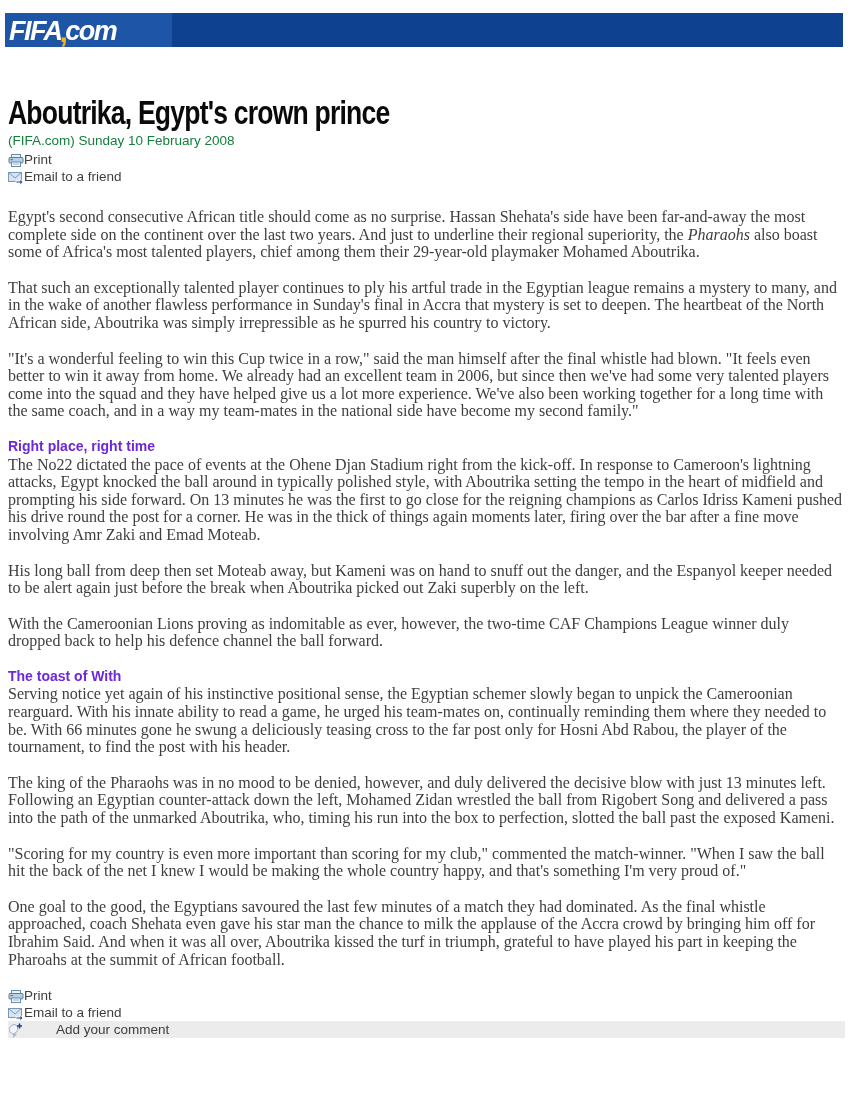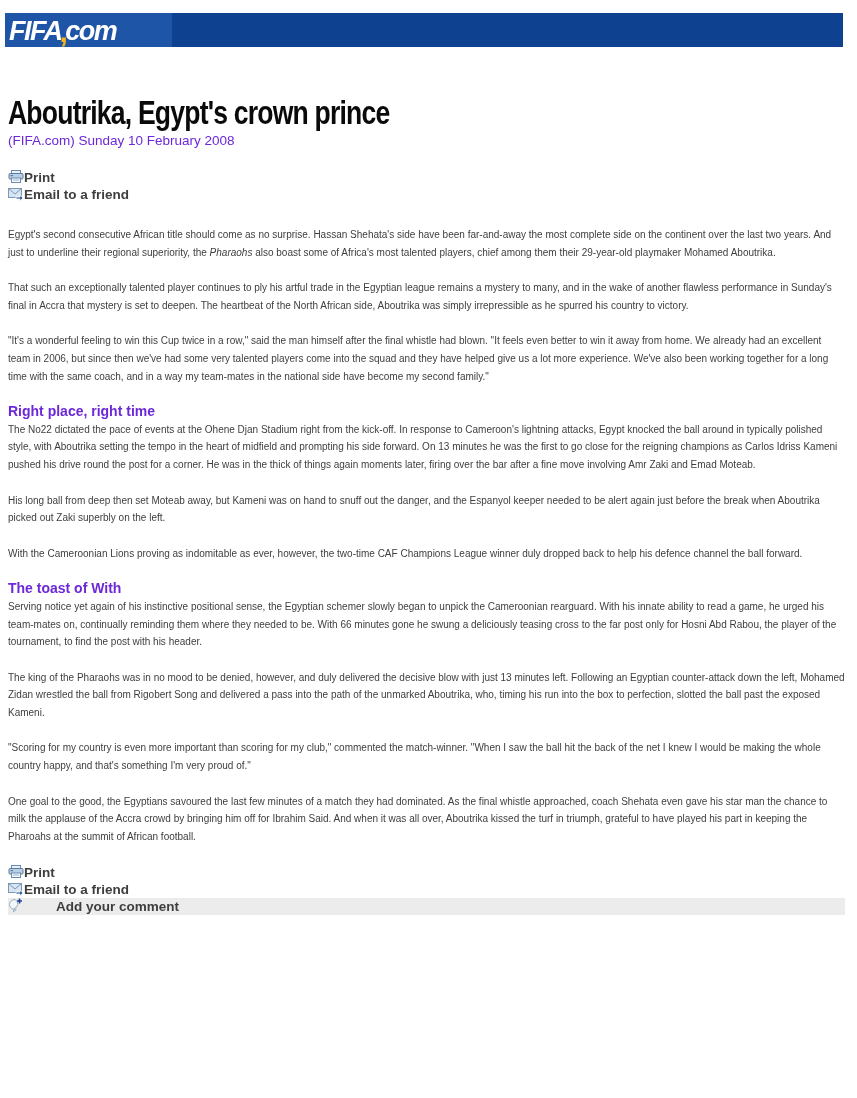--- a/index.html
+++ b/index.html
@@ -51,42 +51,42 @@
     font-weight: bold;
     letter-spacing: -1px;
     color: #0a0a0a;
     transform: scaleX(0.78);
     transform-origin: left center;
     white-space: nowrap;
     line-height: 38px;
   }
   .dateline {
     font-size: 13.5px;
-    color: #6d28d9;
-    margin-bottom: 20px;
+    color: #15803d;
+    margin-bottom: 2px;
     line-height: 16px;
   }
   .action-row {
     display: flex;
-    align-items: flex-start;
+    align-items: flex-end;
     height: 17px;
     font-size: 13.5px;
     color: #3e3e3e;
     cursor: pointer;
     line-height: 17px;
-    font-weight: bold;
   }
   .action-row .icon { display: inline-flex; width: 16px; height: 15px; margin-right: 0; }
   .action-row.highlighted { background: #ececec; gap: 32px; }
   #article-body { margin-top: 23px; }
   p.body {
-    font-size: 10px;
+    font-size: 16px;
     line-height: 17.6px;
     margin: 0 0 18px;
     color: #3e3e3e;
+    font-family: Liberation Serif, serif;
   }
   p.body em { font-style: italic; }
   h2.section-heading {
     font-size: 14px;
     line-height: 17.6px;
     font-weight: bold;
     color: #6d28d9;
     margin: 0;
   }
   #bottom-actions { margin-top: 19px; }

